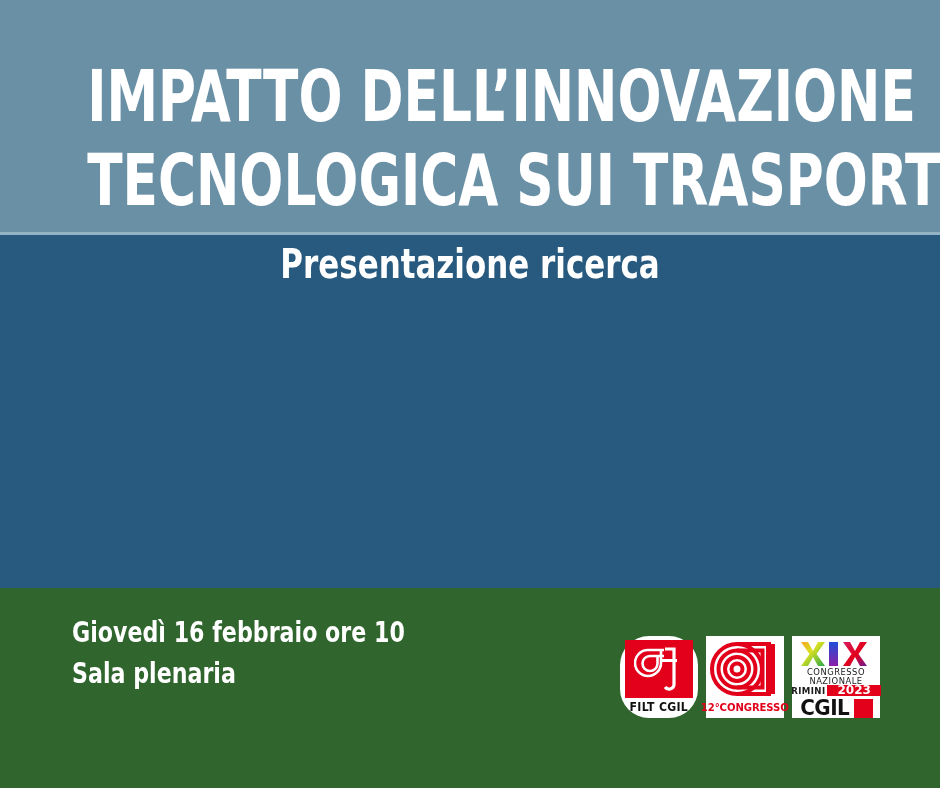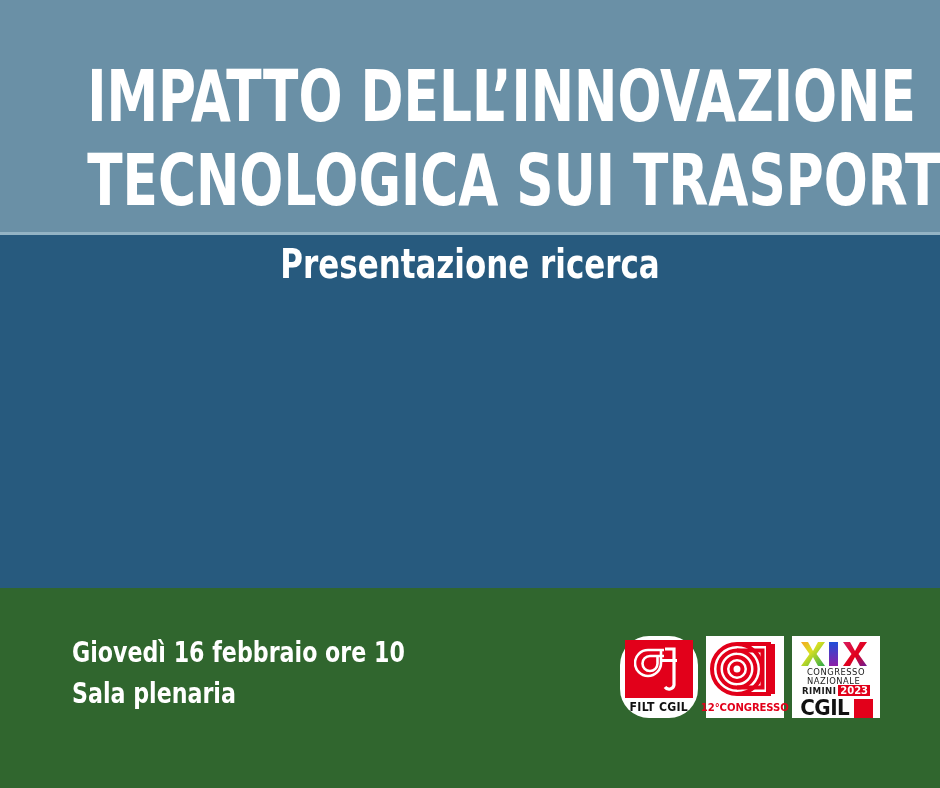--- a/index.html
+++ b/index.html
@@ -102,21 +102,21 @@
     font-size: 26px;
     line-height: 41px;
     transform: scaleX(0.90);
     transform-origin: left center;
   }
 
   
   .event-info {
     position: absolute;
     left: 72px;
-    top: 632px;
+    top: 612px;
     z-index: 5;
   }
   .event-line {
     display: block;
     color: #ffffff;
     font-family: "DejaVu Sans Condensed", "Liberation Sans Narrow", "Liberation Sans", sans-serif;
     font-weight: 700;
     font-size: 28px;
     line-height: 41px;
     transform: scaleX(0.88);
@@ -203,20 +203,21 @@
     height: 82px;
     padding: 5px 5px 4px 5px;
     justify-content: space-between;
   }
   .cgil-xix {
     width: 74px;
     height: 26px;
     position: relative;
   }
   .cgil-sub {
+    text-align: center;
     line-height: 8.6px;
     margin-top: 1px;
   }
   .cgil-sub span.ln {
     display: block;
     font-family: "DejaVu Sans", sans-serif;
     font-weight: 400;
     font-size: 8.4px;
     color: #1a1a1a;
     letter-spacing: 0.5px;
@@ -232,24 +233,24 @@
   .cgil-rim .rimini {
     font-family: "DejaVu Sans", sans-serif;
     font-weight: 700;
     font-size: 8.6px;
     color: #1a1a1a;
     letter-spacing: 0.4px;
   }
   .cgil-rim .year {
     font-family: "DejaVu Sans", sans-serif;
     font-weight: 700;
-    font-size: 10px;
+    font-size: 12px;
     color: #ffffff;
     background: #e2001a;
-    padding: 0 2px;
+    padding: 0 10px;
     line-height: 11px;
   }
   .cgil-bottom {
     display: flex;
     align-items: center;
     gap: 4px;
     margin-top: 2px;
   }
   .cgil-word {
     font-family: "DejaVu Sans", sans-serif;

